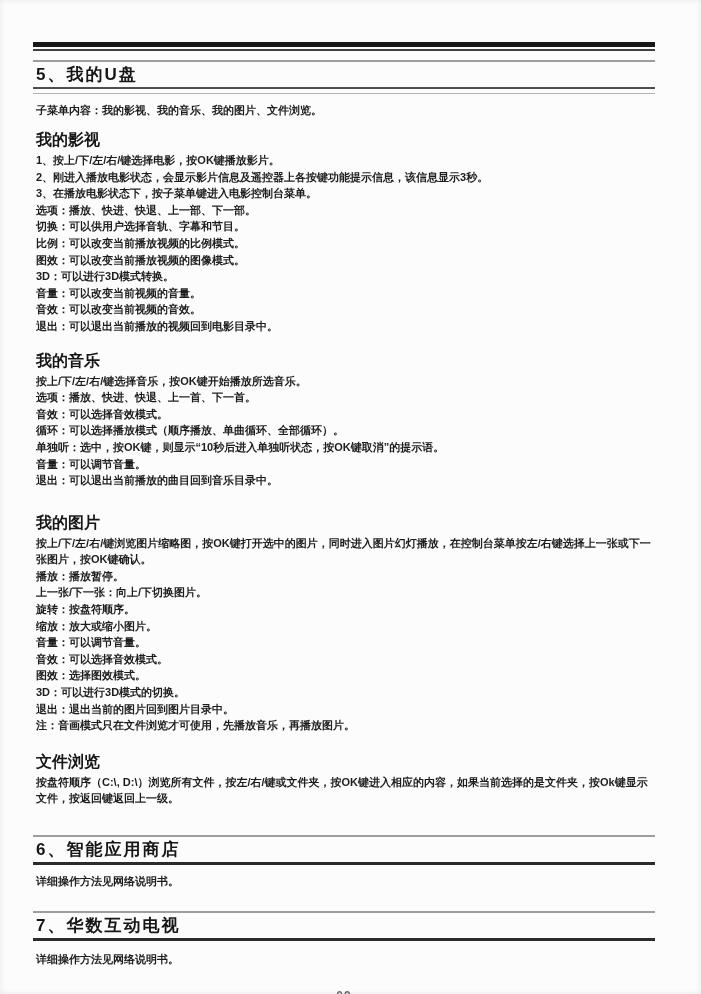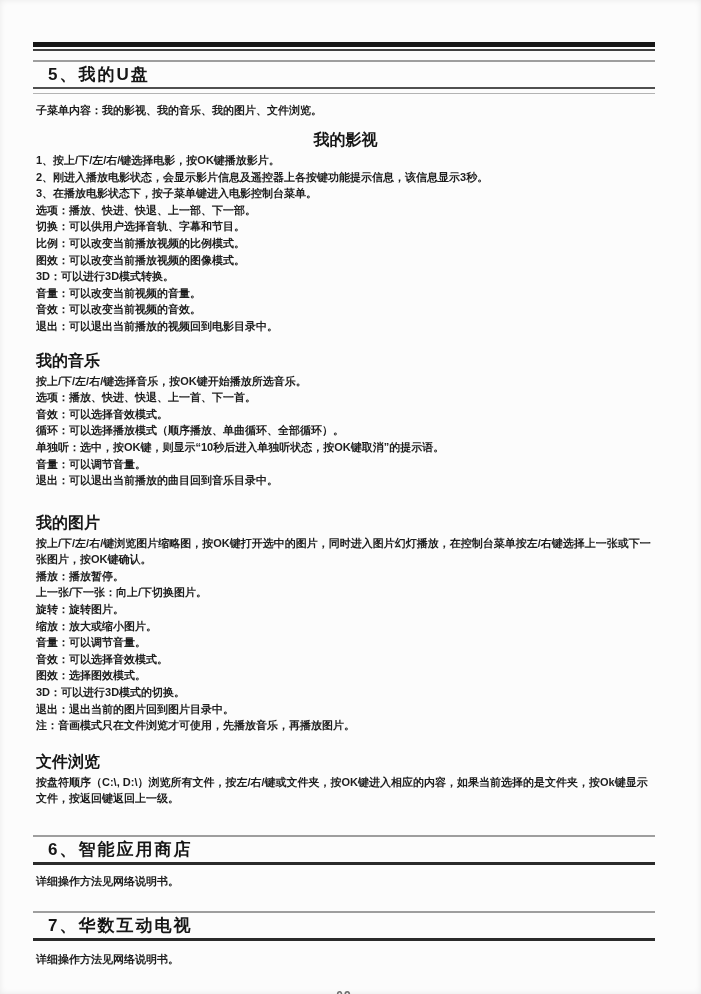--- a/index.html
+++ b/index.html
@@ -13,29 +13,29 @@
     box-shadow:inset 0 0 6px rgba(0,0,0,.08);
   }
   .content{position:absolute;left:33px;top:0;width:622px;}
   .rule-bar{margin-top:42px;height:5px;background:#171717;}
   .rule-thin{margin-top:2px;height:2px;background:#3f3f3f;}
   .rule-gray{height:2px;background:#9e9e9e;}
   .rule-dark2{height:2px;background:#4f4f4f;}
   .rule-dark3{height:3px;background:#2b2b2b;}
   .rule-light{margin-top:4px;height:1px;background:#b3b3b3;}
   h1{
-    margin:1px 12px 0;padding-left:3px;
+    margin:1px 0 0;padding-left:3px;
     font-size:17px;line-height:24px;font-weight:bold;
     letter-spacing:2px;color:#161616;
   }
   h2{
     margin:0;padding-left:3px;
     font-size:16px;line-height:20px;font-weight:bold;color:#161616;
   }
-  .mt-movies{margin-top:8px;text-align:center;}
+  .mt-movies{margin-top:8px;}
   .mt-music{margin-top:16px;}
   .mt-pictures{margin-top:24px;}
   .mt-files{margin-top:18px;}
   .intro{margin:9px 0 12px;padding-left:3px;font-size:11px;line-height:15px;font-weight:bold;}
   .lines{margin:0;padding:2px 0 0;}
   .lines .line{
     margin:0;padding-left:3px;
     font-size:11px;line-height:16.6px;font-weight:bold;color:#1d1d1d;
   }
   .hdr6{margin-top:28px;}
@@ -88,21 +88,21 @@
           <p class="line">单独听：选中，按OK键，则显示“10秒后进入单独听状态，按OK键取消”的提示语。</p>
           <p class="line">音量：可以调节音量。</p>
           <p class="line">退出：可以退出当前播放的曲目回到音乐目录中。</p>
         </div>
 
       <h2 class="mt-pictures">我的图片</h2>
       <div class="lines">
           <p class="line">按上/下/左/右/键浏览图片缩略图，按OK键打开选中的图片，同时进入图片幻灯播放，在控制台菜单按左/右键选择上一张或下一张图片，按OK键确认。</p>
           <p class="line">播放：播放暂停。</p>
           <p class="line">上一张/下一张：向上/下切换图片。</p>
-          <p class="line">旋转：旋转图片。</p>
+          <p class="line">旋转：按盘符顺序。</p>
           <p class="line">缩放：放大或缩小图片。</p>
           <p class="line">音量：可以调节音量。</p>
           <p class="line">音效：可以选择音效模式。</p>
           <p class="line">图效：选择图效模式。</p>
           <p class="line">3D：可以进行3D模式的切换。</p>
           <p class="line">退出：退出当前的图片回到图片目录中。</p>
           <p class="line">注：音画模式只在文件浏览才可使用，先播放音乐，再播放图片。</p>
         </div>
 
       <h2 class="mt-files">文件浏览</h2>

